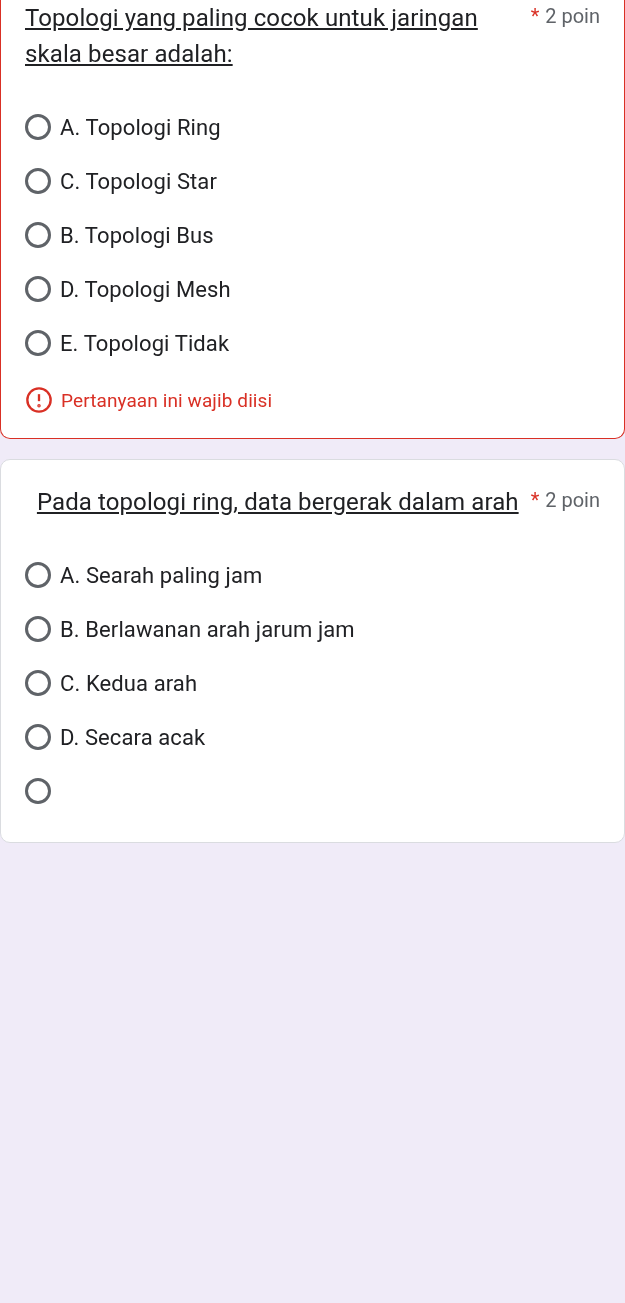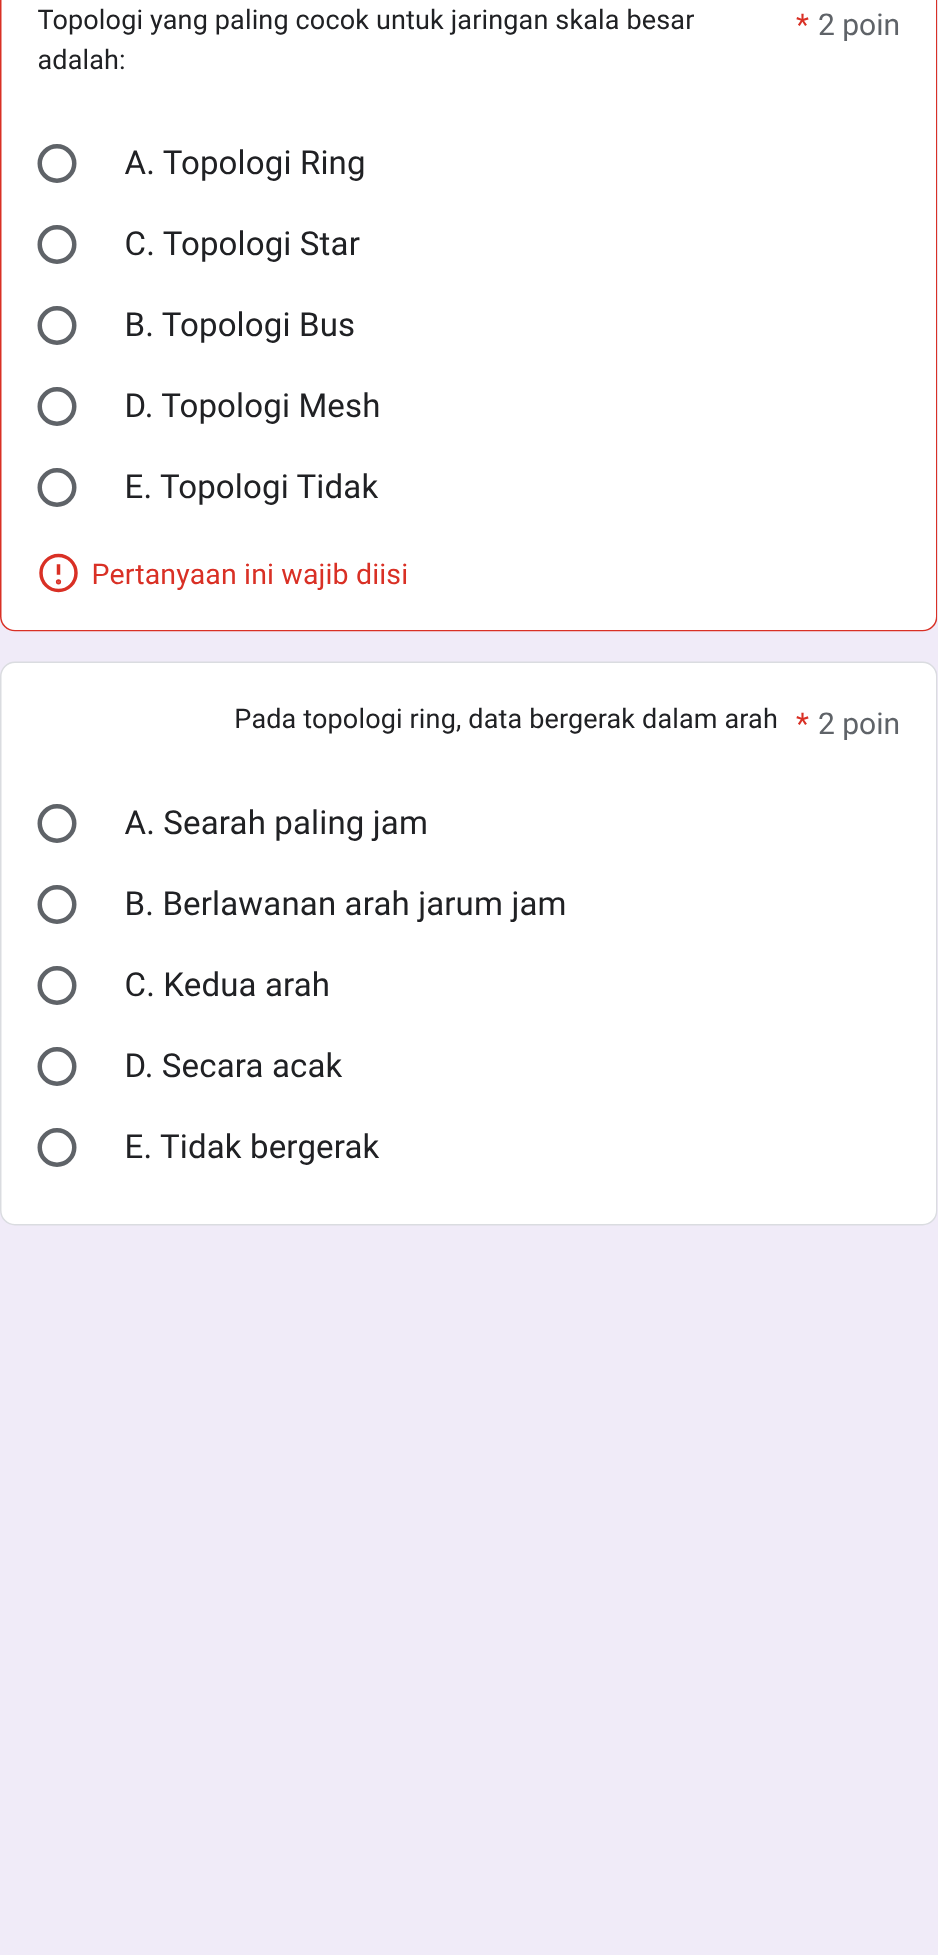--- a/index.html
+++ b/index.html
@@ -25,45 +25,46 @@
     padding-top: 24px;
     text-align: right;
   }
   .question-header {
     display: flex;
     align-items: flex-start;
     gap: 12px;
     margin-bottom: 28px;
   }
   .question-text {
-    font-size: 18px;
+    font-size: 24px;
     line-height: 1.5;
     color: #202124;
     flex: 1;
     letter-spacing: 0.1px;
+    text-decoration: underline;
   }
   .points-wrap {
     display: flex;
     align-items: baseline;
     gap: 6px;
     white-space: nowrap;
     padding-top: 4px;
   }
   .required-asterisk {
     color: #d93025;
     font-size: 20px;
   }
   .points-text {
     color: #5f6368;
     font-size: 20px;
   }
   .option {
     display: flex;
     align-items: center;
-    gap: 32px;
+    gap: 9px;
     padding: 14px 0;
     cursor: pointer;
   }
   .radio {
     width: 26px;
     height: 26px;
     border: 3px solid #5f6368;
     border-radius: 50%;
     flex-shrink: 0;
   }
@@ -152,15 +153,14 @@
   <div class="option">
     <div class="radio"></div>
     <div class="option-label">C. Kedua arah</div>
   </div>
   <div class="option">
     <div class="radio"></div>
     <div class="option-label">D. Secara acak</div>
   </div>
   <div class="option">
     <div class="radio"></div>
-    <div class="option-label">E. Tidak bergerak</div>
   </div>
 </div>
 
 </body></html>

